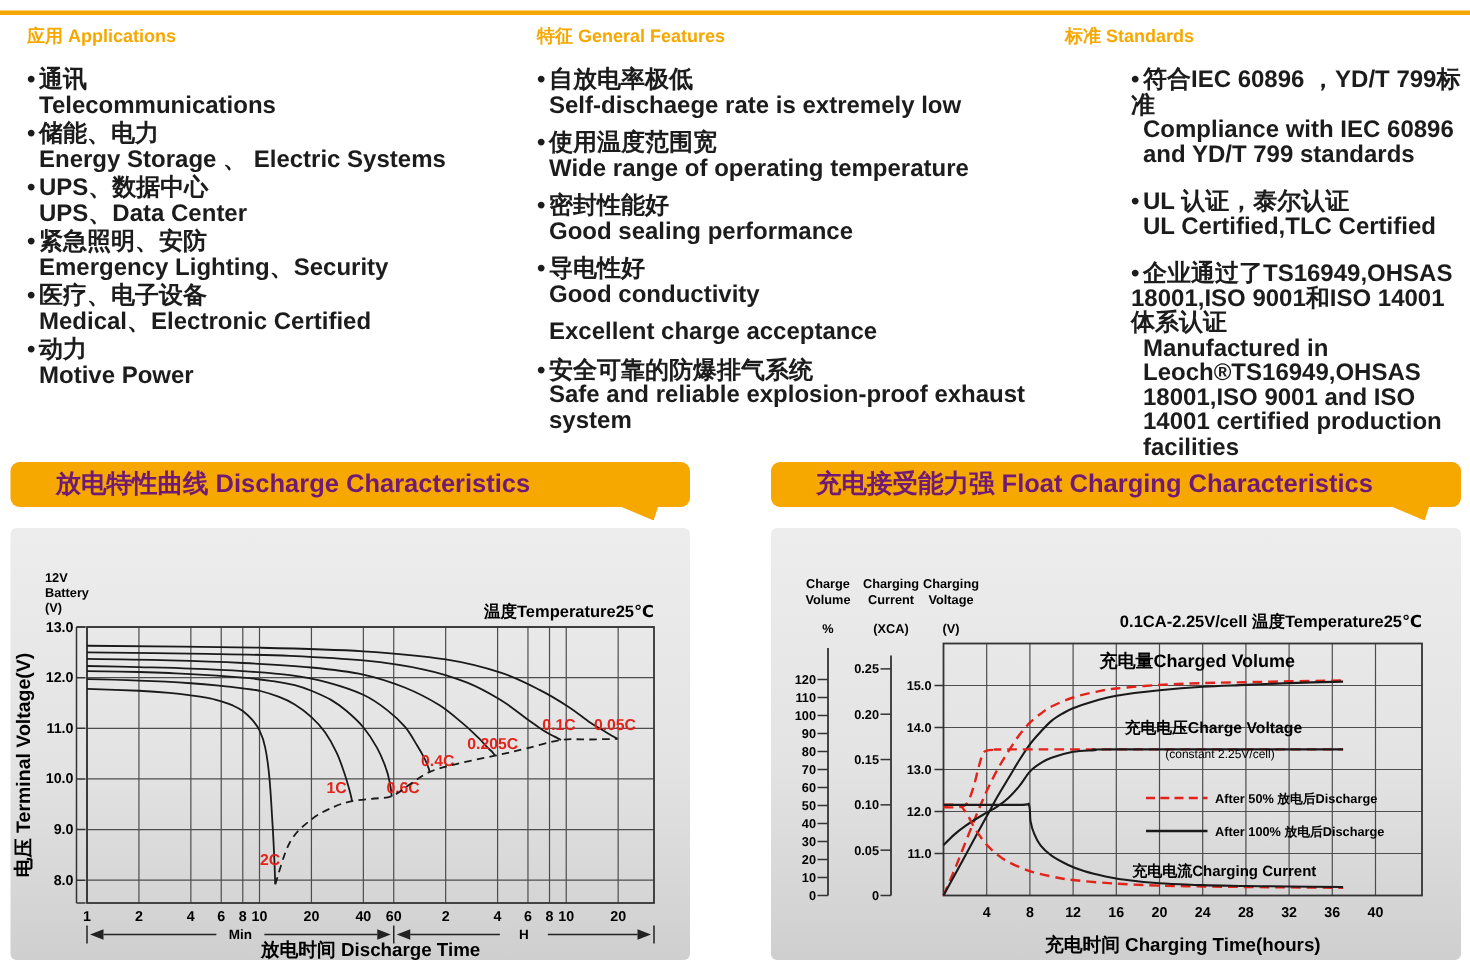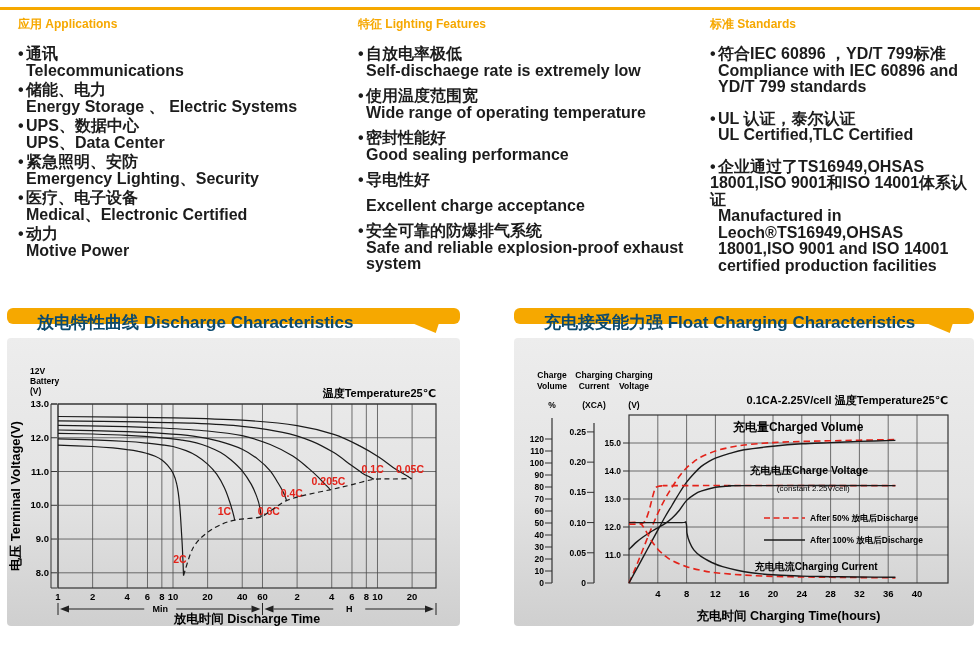--- a/index.html
+++ b/index.html
@@ -9,25 +9,25 @@
   .col{position:absolute;top:16px;}
   .col h2{margin:0 0 13px 0;font-size:12px;font-weight:bold;color:#F6A800;}
   .col ul{list-style:none;margin:0;padding:0;font-size:16px;font-weight:bold;line-height:16.5px;}
   .col li{margin-bottom:3px;}
   .col .en{padding-left:8px;}
   .col .bullet{display:inline-block;width:8px;}
   .col-apps{left:18px;width:330px;}
   .col-features{left:358px;width:335px;}
   .col-features li{margin-bottom:9px;}
   .col-standards{left:710px;width:264px;}
-  .col-standards li{margin-bottom:15px;}
+  .col-standards li{margin-bottom:15px;margin-left:44px;}
   .chart-block{position:absolute;top:308px;}
   .block-left{left:7px;width:453px;}
   .block-right{left:514px;width:460px;}
-  .banner{position:relative;height:16px;background:#F6A800;border-radius:6px;color:#0c4a6e;
+  .banner{position:relative;height:30px;background:#F6A800;border-radius:6px;color:#701a75;
           font-size:17px;font-weight:bold;line-height:30px;padding-left:30px;box-sizing:border-box;}
   .banner .tail{position:absolute;right:21px;bottom:-9px;width:27px;height:10px;background:#F6A800;
           clip-path:polygon(0 0,100% 0,88% 100%);}
   .panel{margin-top:14px;height:288px;border-radius:4px;
          background:linear-gradient(180deg,#ededed 0%,#e3e3e3 55%,#cfcfcf 100%);}
   svg{display:block;}
   svg text{font-family:"Liberation Sans","DejaVu Sans",sans-serif;}
 </style>
 </head>
 <body>
@@ -59,36 +59,37 @@
           <div class="en">Medical、Electronic Certified</div>
         </li>
         <li>
           <div class="zh"><span class="bullet">•</span>动力</div>
           <div class="en">Motive Power</div>
         </li>
       </ul>
   </section>
 
   <section class="col col-features">
-    <h2>特征 Lighting Features</h2>
+    <h2>特征 General Features</h2>
     <ul>
         <li>
           <div class="zh"><span class="bullet">•</span>自放电率极低</div>
           <div class="en">Self-dischaege rate is extremely low</div>
         </li>
         <li>
           <div class="zh"><span class="bullet">•</span>使用温度范围宽</div>
           <div class="en">Wide range of operating temperature</div>
         </li>
         <li>
           <div class="zh"><span class="bullet">•</span>密封性能好</div>
           <div class="en">Good sealing performance</div>
         </li>
         <li>
           <div class="zh"><span class="bullet">•</span>导电性好</div>
+          <div class="en">Good conductivity</div>
         </li>
         <li>
           <div class="en">Excellent charge acceptance</div>
         </li>
         <li>
           <div class="zh"><span class="bullet">•</span>安全可靠的防爆排气系统</div>
           <div class="en">Safe and reliable explosion-proof exhaust system</div>
         </li>
       </ul>
   </section>

